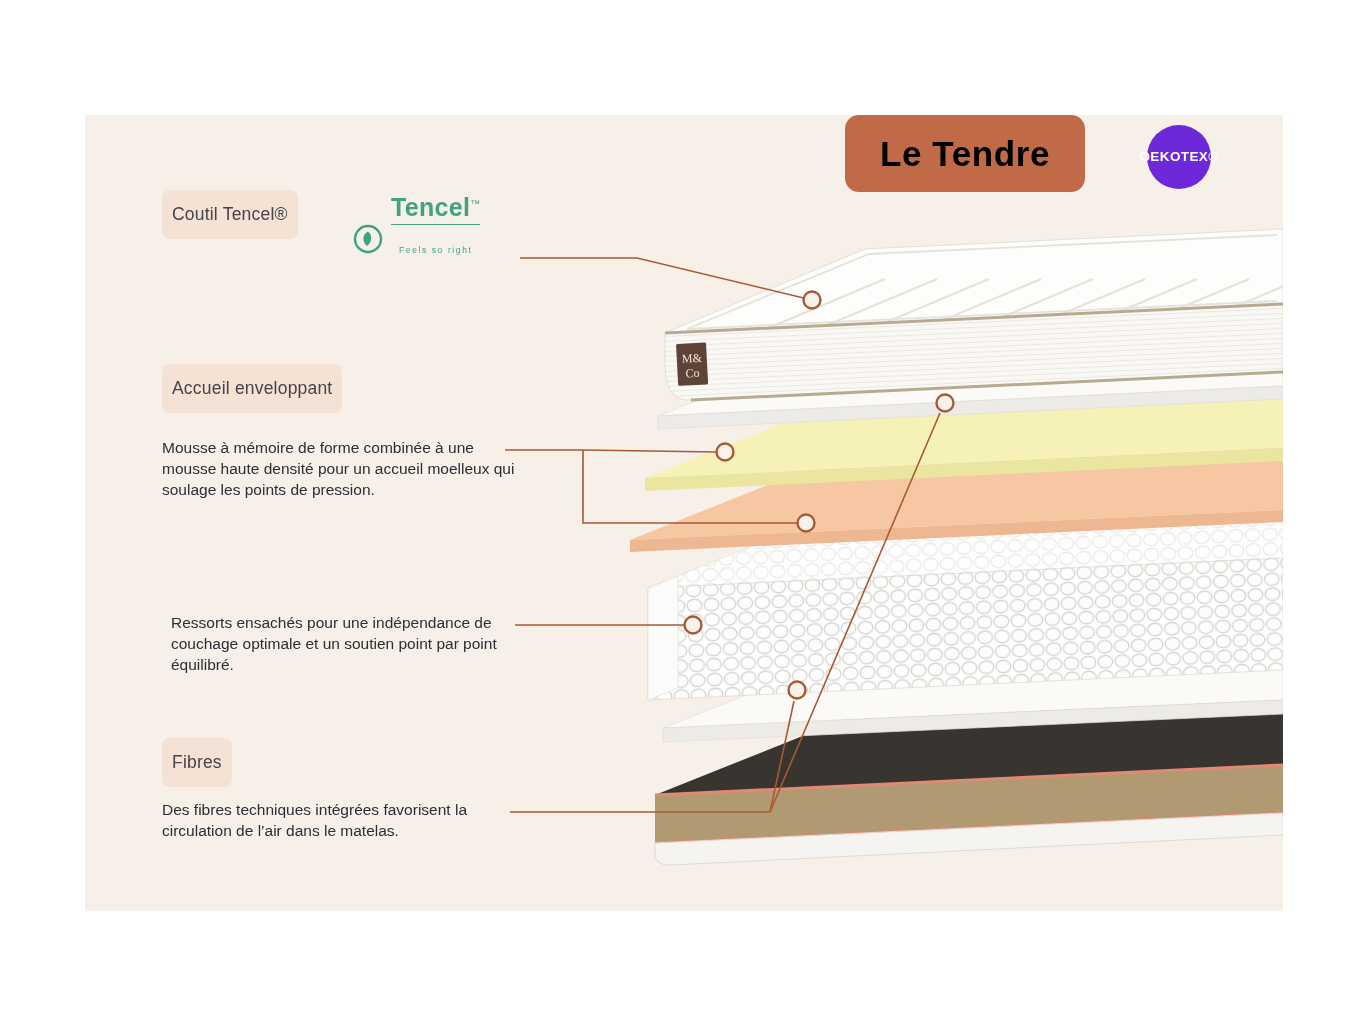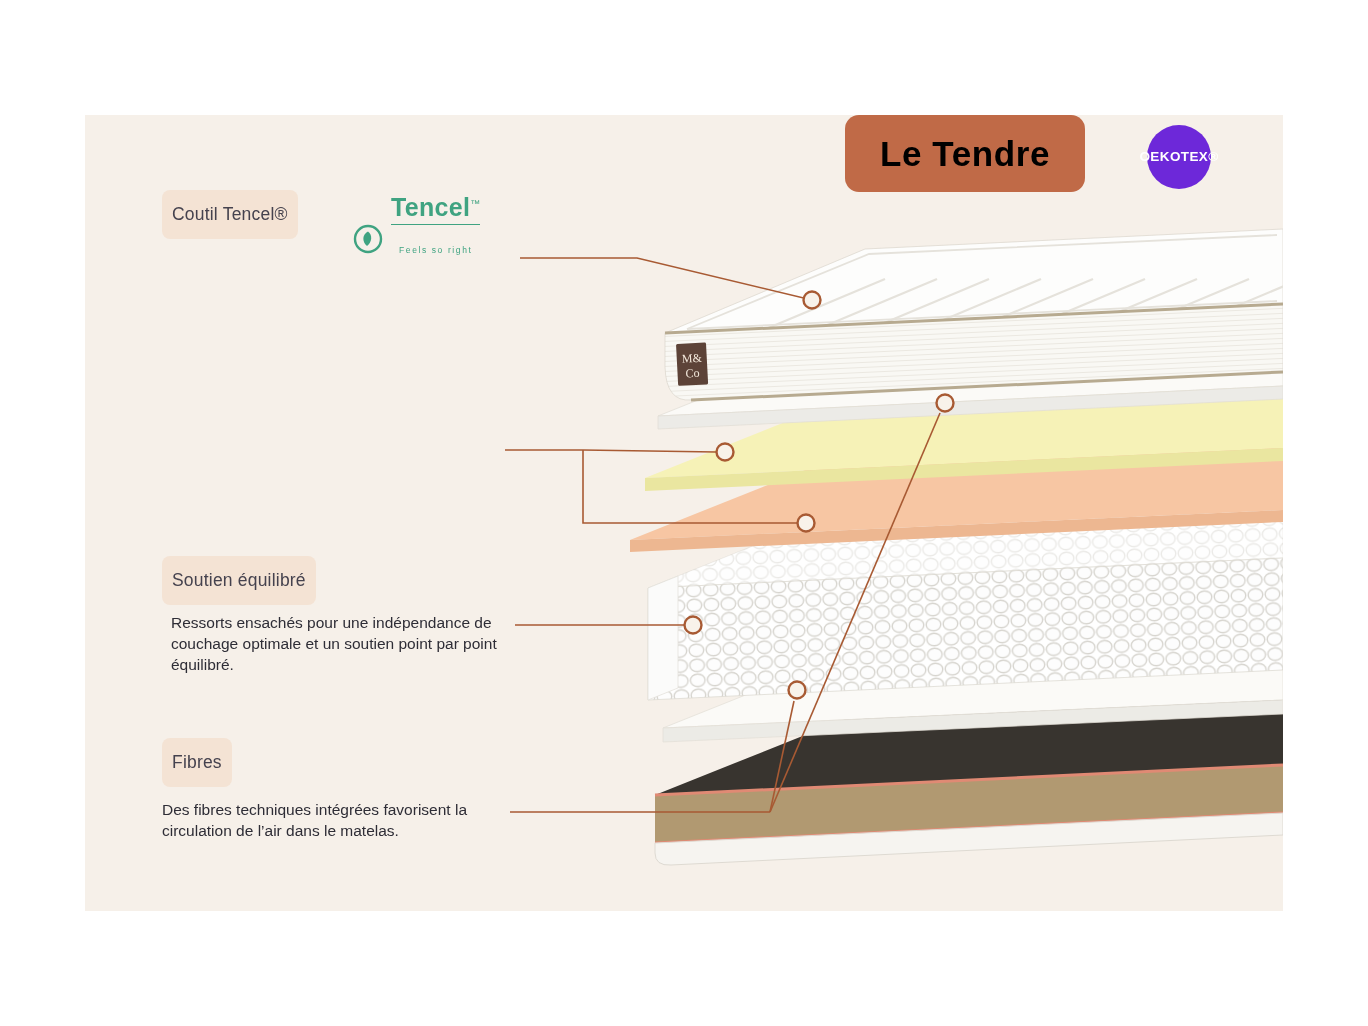--- a/index.html
+++ b/index.html
@@ -150,24 +150,25 @@
       <svg width="32" height="32" viewBox="0 0 32 32">
         <circle cx="16" cy="16" r="13" fill="none" stroke="#3fa381" stroke-width="2.4"></circle>
         <path d="M16 8.5 C 10.5,11 9.5,18.5 15,23 C 19.8,19.5 21,12 16,8.5 Z" fill="#3fa381"></path>
       </svg>
       <div class="tencel-text">
         <div class="tencel-name"><span>Tencel</span><sup>™</sup></div>
         <div class="tencel-tagline">Feels so right</div>
       </div>
     </div>
 
+    <div class="pill" style="left:77px;top:249px;">
+      <span>Accueil enveloppant</span>
+    </div>
+    <p class="desc" style="left:77px;top:323px;width:362px;">Mousse à mémoire de forme combinée à une mousse haute densité pour un accueil moelleux qui soulage les points de pression.</p>
 
-    <div class="pill" style="left:77px;top:441px;">
-      <span>Soutien équilibré</span>
-    </div>
     <p class="desc" style="left:86px;top:498px;width:372px;">Ressorts ensachés pour une indépendance de couchage optimale et un soutien point par point équilibré.</p>
 
     <div class="pill" style="left:77px;top:623px;">
       <span>Fibres</span>
     </div>
     <p class="desc" style="left:77px;top:685px;width:360px;">Des fibres techniques intégrées favorisent la circulation de l’air dans le matelas.</p>
 
   </div>
 </div>
 

